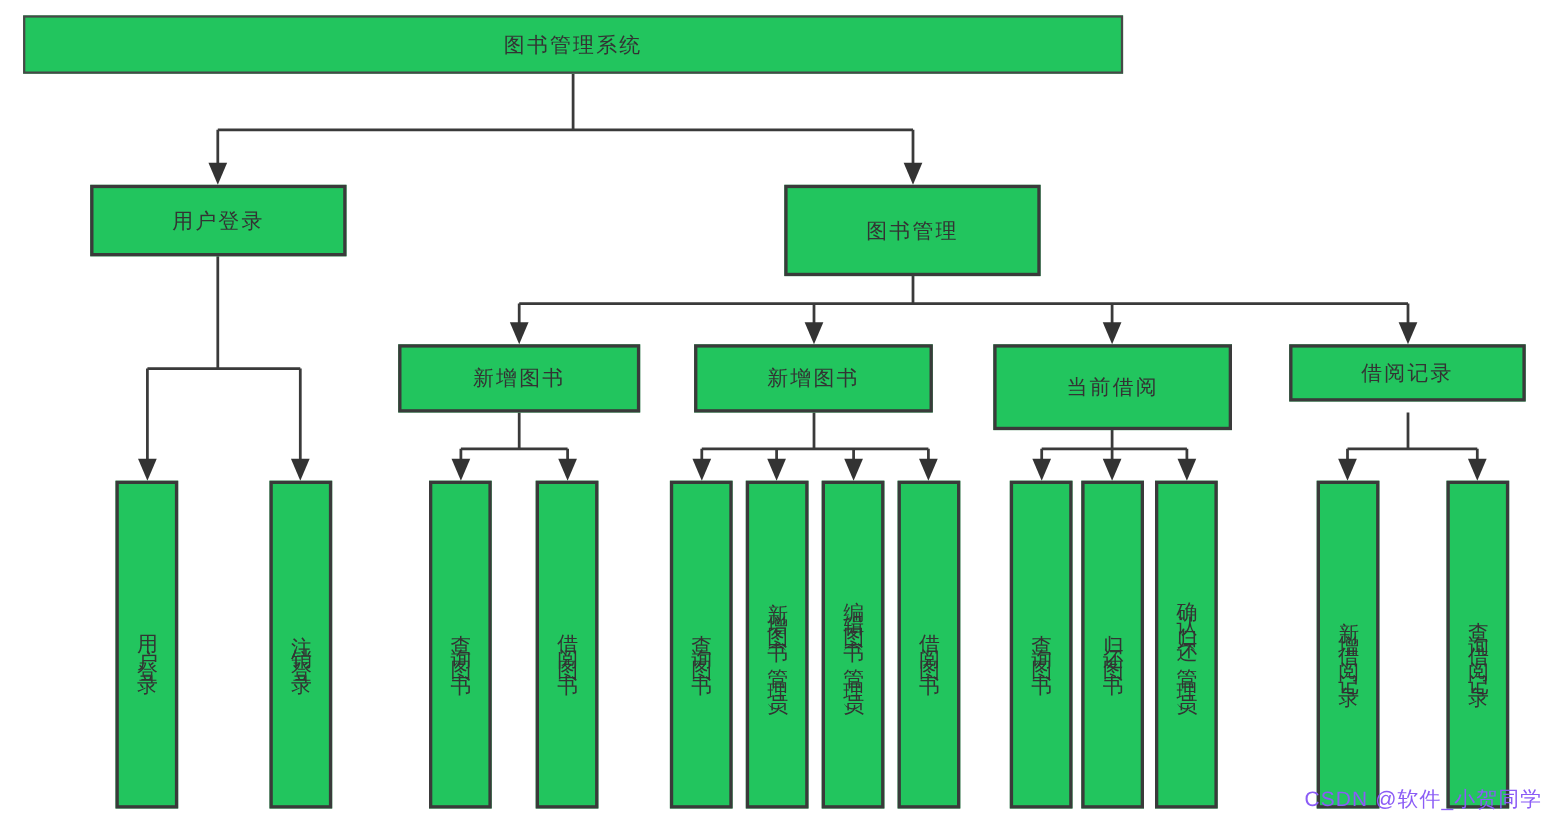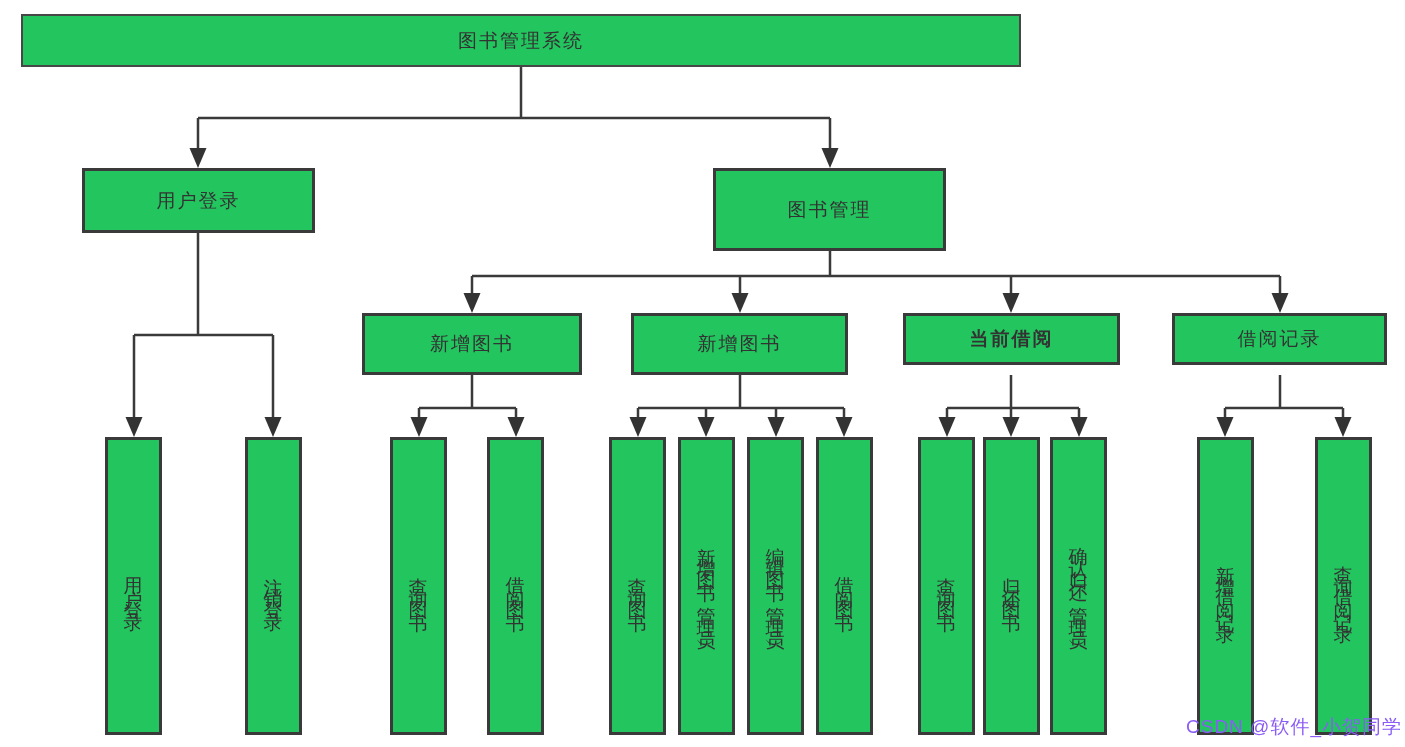--- a/index.html
+++ b/index.html
@@ -105,21 +105,21 @@
   <div class="box" style="left:713px; top:168px; width:233px; height:83px;">
     <span>图书管理</span>
   </div>
 
   <div class="box" style="left:362px; top:313px; width:220px; height:62px;">
     <span>新增图书</span>
   </div>
   <div class="box" style="left:631px; top:313px; width:217px; height:62px;">
     <span>新增图书</span>
   </div>
-  <div class="box" style="left:903px; top:313px; width:217px; height:52px;font-weight:bold;">
+  <div class="box" style="left:903px; top:313px; width:217px; height:78px;">
     <span>当前借阅</span>
   </div>
   <div class="box" style="left:1172px; top:313px; width:215px; height:52px;text-align:center;">
     <span>借阅记录</span>
   </div>
 
   <div class="box v" style="left:105px; top:437px; width:57px; height:298px;">
     <span>用户登录</span>
   </div>
   <div class="box v" style="left:245px; top:437px; width:57px; height:298px;">

